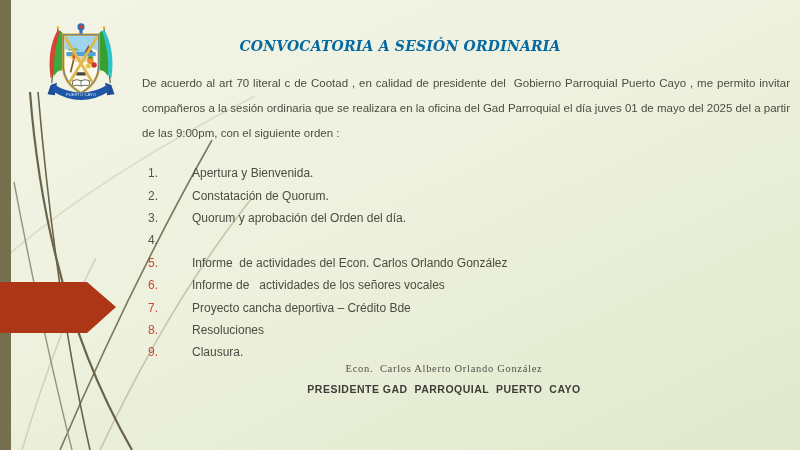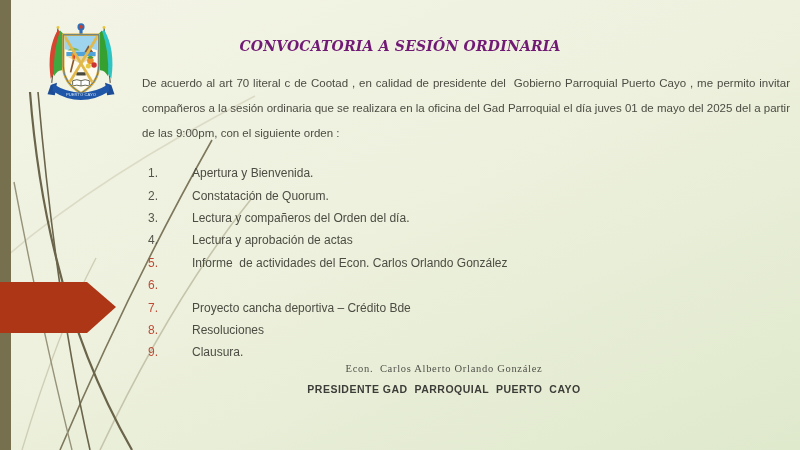--- a/index.html
+++ b/index.html
@@ -8,21 +8,21 @@
     font-family:"Liberation Sans",sans-serif;
     background:linear-gradient(155deg,#F3F4E6 0%,#EEF1DE 45%,#DFE9CC 100%);
   }
   .curves{position:absolute;left:0;top:0;width:800px;height:450px;pointer-events:none;}
   .left-bar{position:absolute;left:0;top:0;width:11px;height:450px;background:#76704E;}
   .arrow{position:absolute;left:0;top:281px;width:117px;height:53px;}
   .emblem{position:absolute;left:42px;top:18px;width:78px;height:92px;}
   .title{
     position:absolute;left:0;top:38px;width:800px;text-align:center;
     font-family:"DejaVu Serif","Liberation Serif",serif;
-    font-weight:bold;font-style:italic;font-size:14px;color:#701a75;letter-spacing:.2px;
+    font-weight:bold;font-style:italic;font-size:14px;color:#0369a1;letter-spacing:.2px;
   }
   .paragraph{
     position:absolute;left:142px;top:71px;width:648px;
     font-size:11.5px;line-height:25px;color:#4C4C42;
     text-align:justify;white-space:pre-wrap;
   }
   .agenda{position:absolute;left:148px;top:162px;width:560px;}
   .agenda-row{display:flex;height:22.4px;align-items:center;font-size:12px;color:#4C4C42;}
   .agenda-row .num{width:44px;flex:0 0 44px;color:#55554B;}
   .agenda-row .num.accent{color:#BE4A36;}
@@ -127,35 +127,35 @@
     <span class="txt">Apertura y Bienvenida.</span>
   </div>
 
   <div class="agenda-row">
     <span class="num">2.</span>
     <span class="txt">Constatación de Quorum.</span>
   </div>
 
   <div class="agenda-row">
     <span class="num">3.</span>
-    <span class="txt">Lectura y compañeros del Orden del día.</span>
+    <span class="txt">Quorum y aprobación del Orden del día.</span>
   </div>
 
   <div class="agenda-row">
     <span class="num">4.</span>
-    <span class="txt">Lectura y aprobación de actas</span>
   </div>
 
   <div class="agenda-row">
     <span class="num accent">5.</span>
     <span class="txt">Informe  de actividades del Econ. Carlos Orlando González</span>
   </div>
 
   <div class="agenda-row">
     <span class="num accent">6.</span>
+    <span class="txt">Informe de   actividades de los señores vocales</span>
   </div>
 
   <div class="agenda-row">
     <span class="num accent">7.</span>
     <span class="txt">Proyecto cancha deportiva – Crédito Bde</span>
   </div>
 
   <div class="agenda-row">
     <span class="num accent">8.</span>
     <span class="txt">Resoluciones</span>

